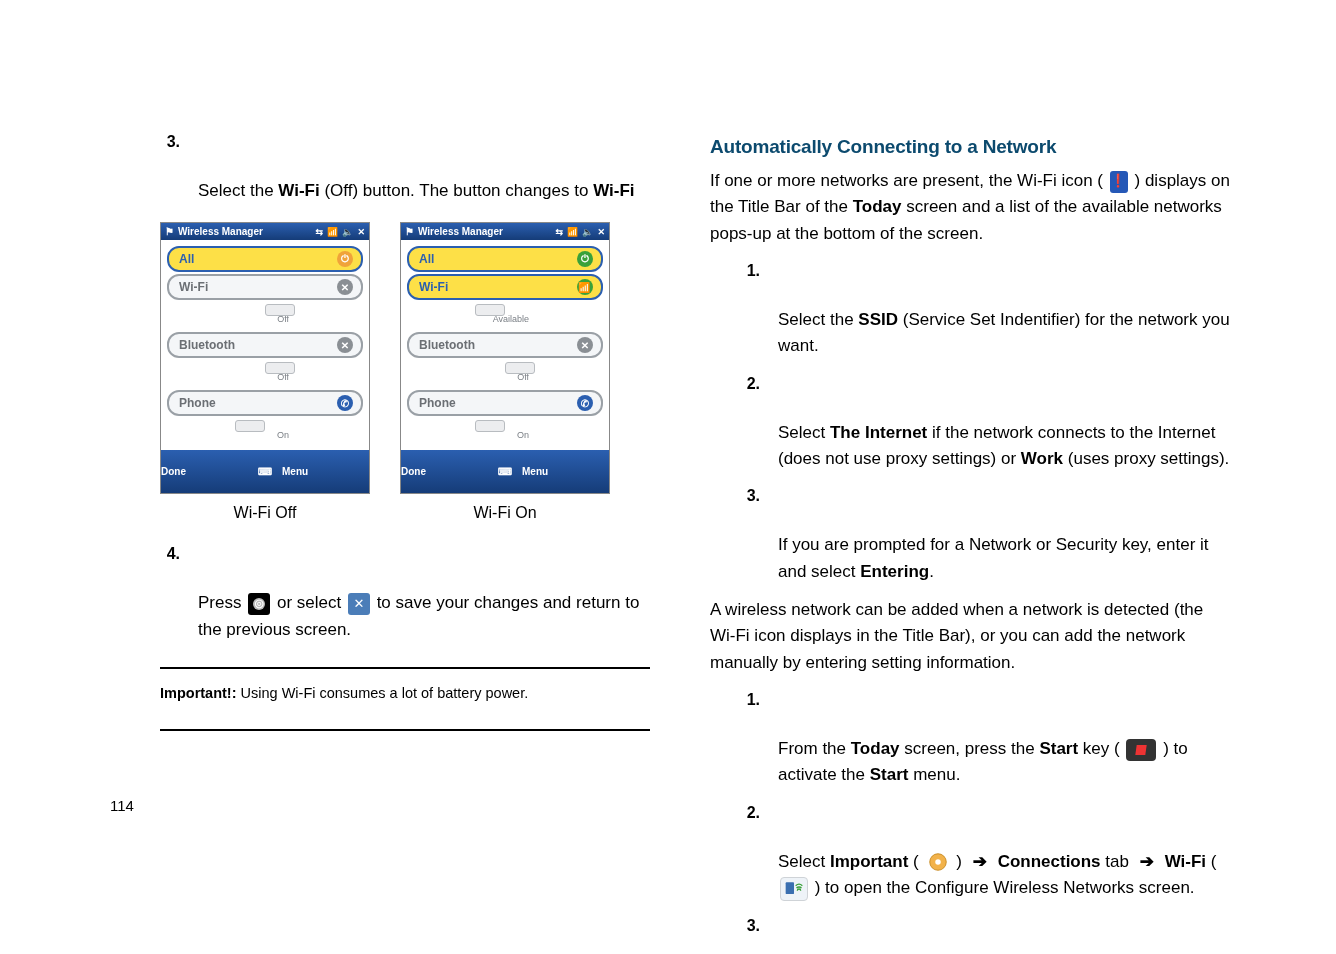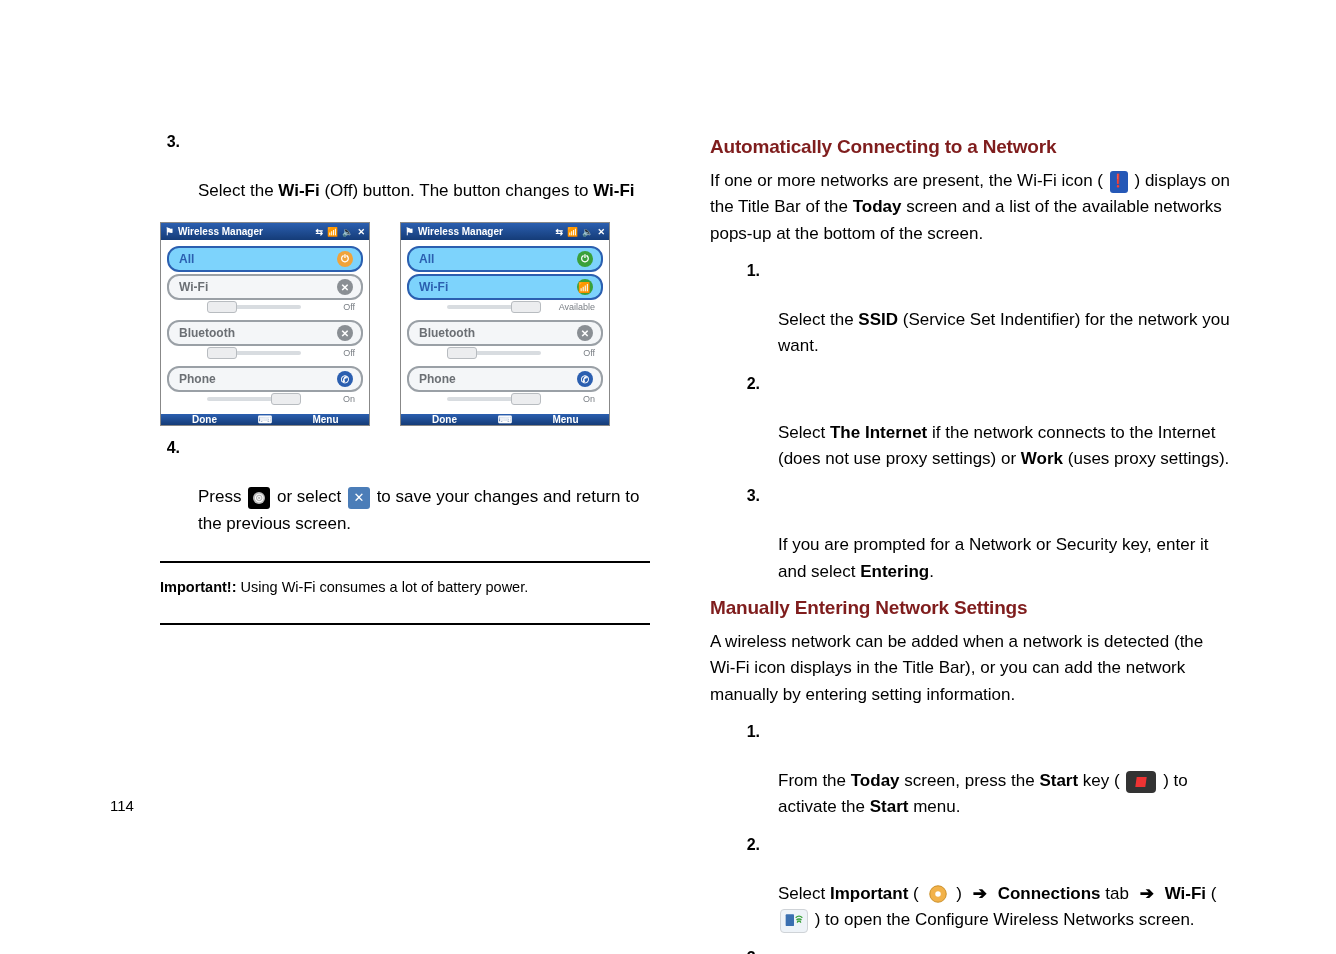--- a/index.html
+++ b/index.html
@@ -25,21 +25,21 @@
   }
   .ol-num {
     font-weight: 700;
     min-width: 20px;
     text-align: right;
   }
   .ol-body { flex: 1; font-size: 17px; margin-top: 48px; }
 
   .b { font-weight: 700; }
   .heading {
-    color: #7f1d1d;
+    color: #0c4a6e;
     font-weight: 700;
     font-size: 19px;
     margin: 6px 0 10px 0;
     letter-spacing: -0.2px;
   }
   .para {
     font-size: 17px;
     line-height: 1.55;
     margin: 0 0 12px 0;
   }
@@ -80,21 +80,21 @@
     justify-content: space-between;
     margin-bottom: 2px;
     font-weight: 700;
     font-size: 12px;
     color: #6b6f74;
     background: #f4f6f8;
   }
   .pill.active {
     border-color: #2b5fb0;
     color: #2b5fb0;
-    background: #7dd3fc;
+    background: #fde047;
   }
   .pill .pic {
     width: 16px;
     height: 16px;
     border-radius: 50%;
     display:inline-flex;
     align-items:center;
     justify-content:center;
     font-size:10px;
     color:#fff;
@@ -105,20 +105,21 @@
   .pill .pic.wifi-on { background:#3aa13a;}
   .pill .pic.bt { background:#8a8f94;}
   .pill .pic.ph { background:#2b5fb0;}
   .slider {
     margin: 0 8px 8px 8px;
     display:flex;
     align-items:center;
     gap:6px;
     font-size:9px;
     color:#7a7f85;
+    flex-direction:column;
   }
   .slider .track {
     flex:1;
     height:4px;
     background:#d8dce0;
     border-radius:2px;
     position:relative;
   }
   .slider .knob-wrap {
     position:absolute; top:-4px;
@@ -134,21 +135,21 @@
   .slider.right .knob-wrap { right:0; }
   .slider .lbl-left { width:26px; text-align:left;}
   .slider .lbl-right { width:48px; text-align:right;}
   .ph-foot {
     display:flex;
     background: linear-gradient(#2b5fb0, #153c78);
     color:#fff;
     font-size:10px;
     font-weight:700;
   }
-  .ph-foot div { flex:1; text-align:center; padding:0 0;}
+  .ph-foot div { flex:1; padding:16px 0;}
   .ph-foot .kbd {
     flex:0 0 34px;
     display:flex; align-items:center; justify-content:center;
   }
   .captions {
     display:flex;
     gap:30px;
     margin-bottom: 20px;
   }
   .captions div { width:210px; text-align:center; font-size:16px; }
@@ -328,20 +329,24 @@
         </div>
       </div>
       <div class="ph-foot">
         <div>Done</div>
         <div class="kbd">⌨</div>
         <div>Menu</div>
       </div>
     </div>
   </div>
 
+  <div class="captions">
+    <div>Wi-Fi Off</div>
+    <div>Wi-Fi On</div>
+  </div>
 
   <div class="ol-item">
     <div class="ol-num">4.</div>
     <div class="ol-body">
       <span>Press </span>
       <span class="iicon ok">
           <span class="dot">⊚</span>
         </span>
       <span> or select </span>
       <span class="iicon x">✕</span>
@@ -380,21 +385,20 @@
       </div>
     </div>
     <div class="ol-item">
       <div class="ol-num">3.</div>
       <div class="ol-body">
         <span>If you are prompted for a Network or Security key, enter it and select </span><span class="b">Entering</span><span>.</span>
       </div>
     </div>
   </div>
 
-  <div class="heading">Manually Entering Network Settings</div>
   <p class="para">A wireless network can be added when a network is detected (the Wi-Fi icon displays in the Title Bar), or you can add the network manually by entering setting information.</p>
 
   <div class="indent-list">
     <div class="ol-item">
       <div class="ol-num">1.</div>
       <div class="ol-body">
         <span>From the </span><span class="b">Today</span><span> screen, press the </span><span class="b">Start</span><span> key (</span>
         <span class="iicon start">
             <span class="flag"></span>
           </span>

